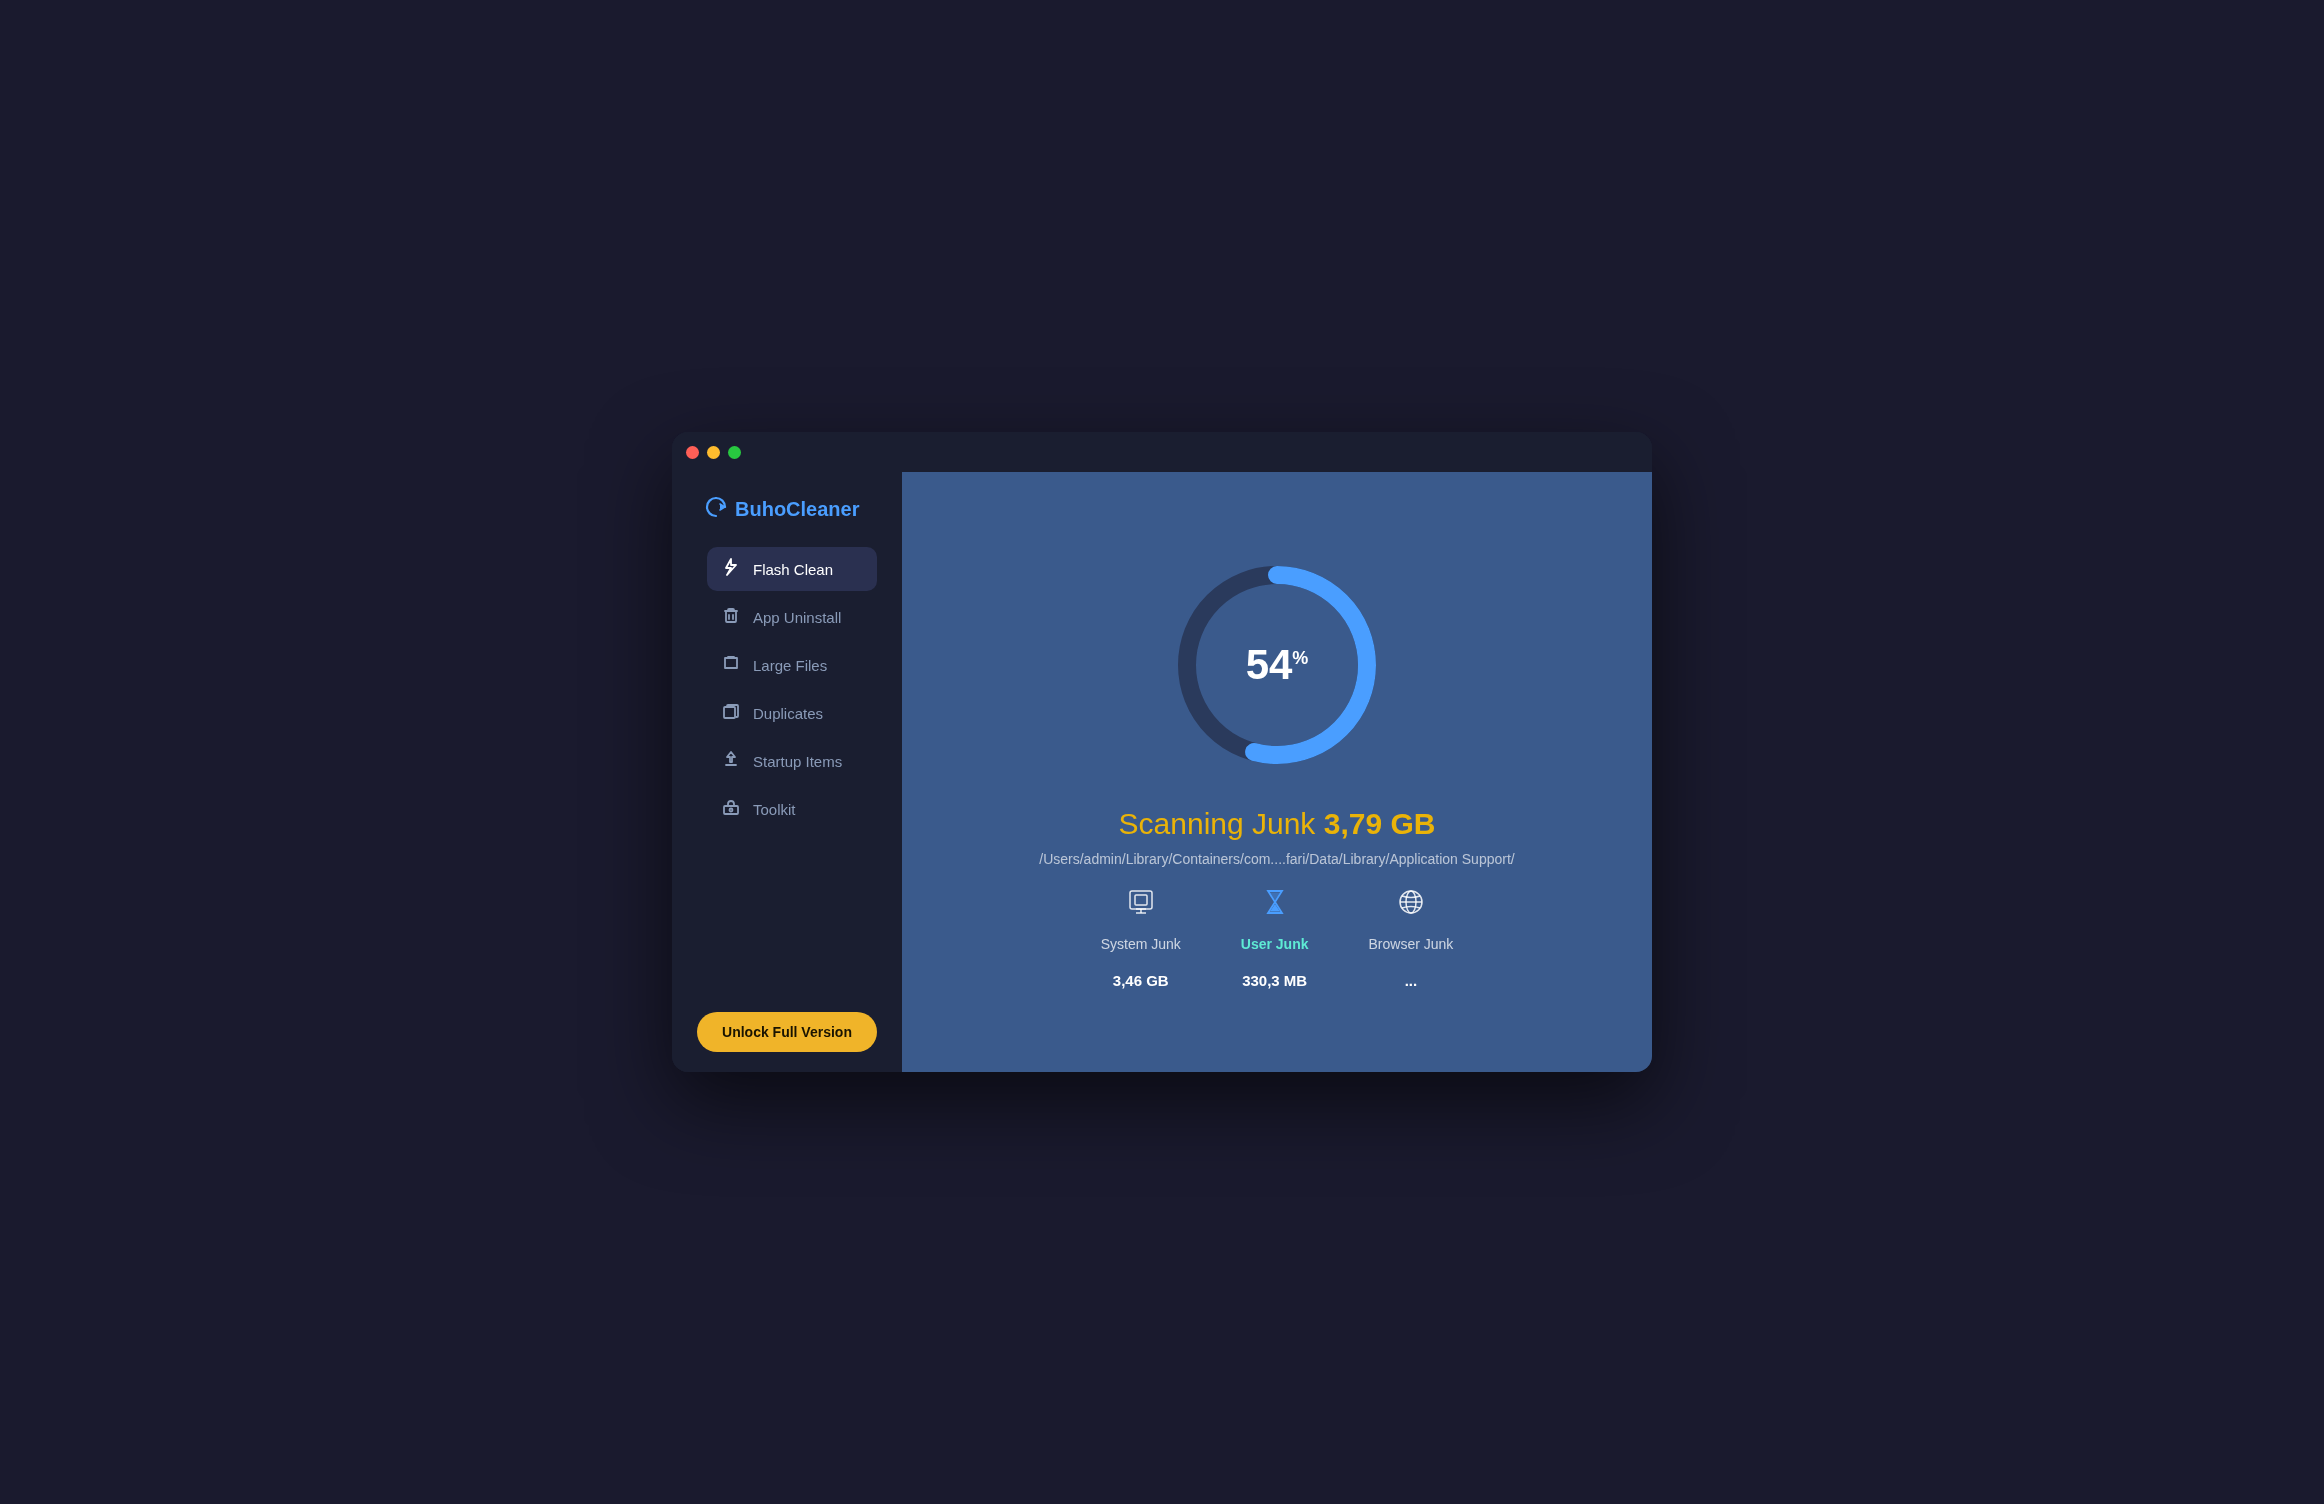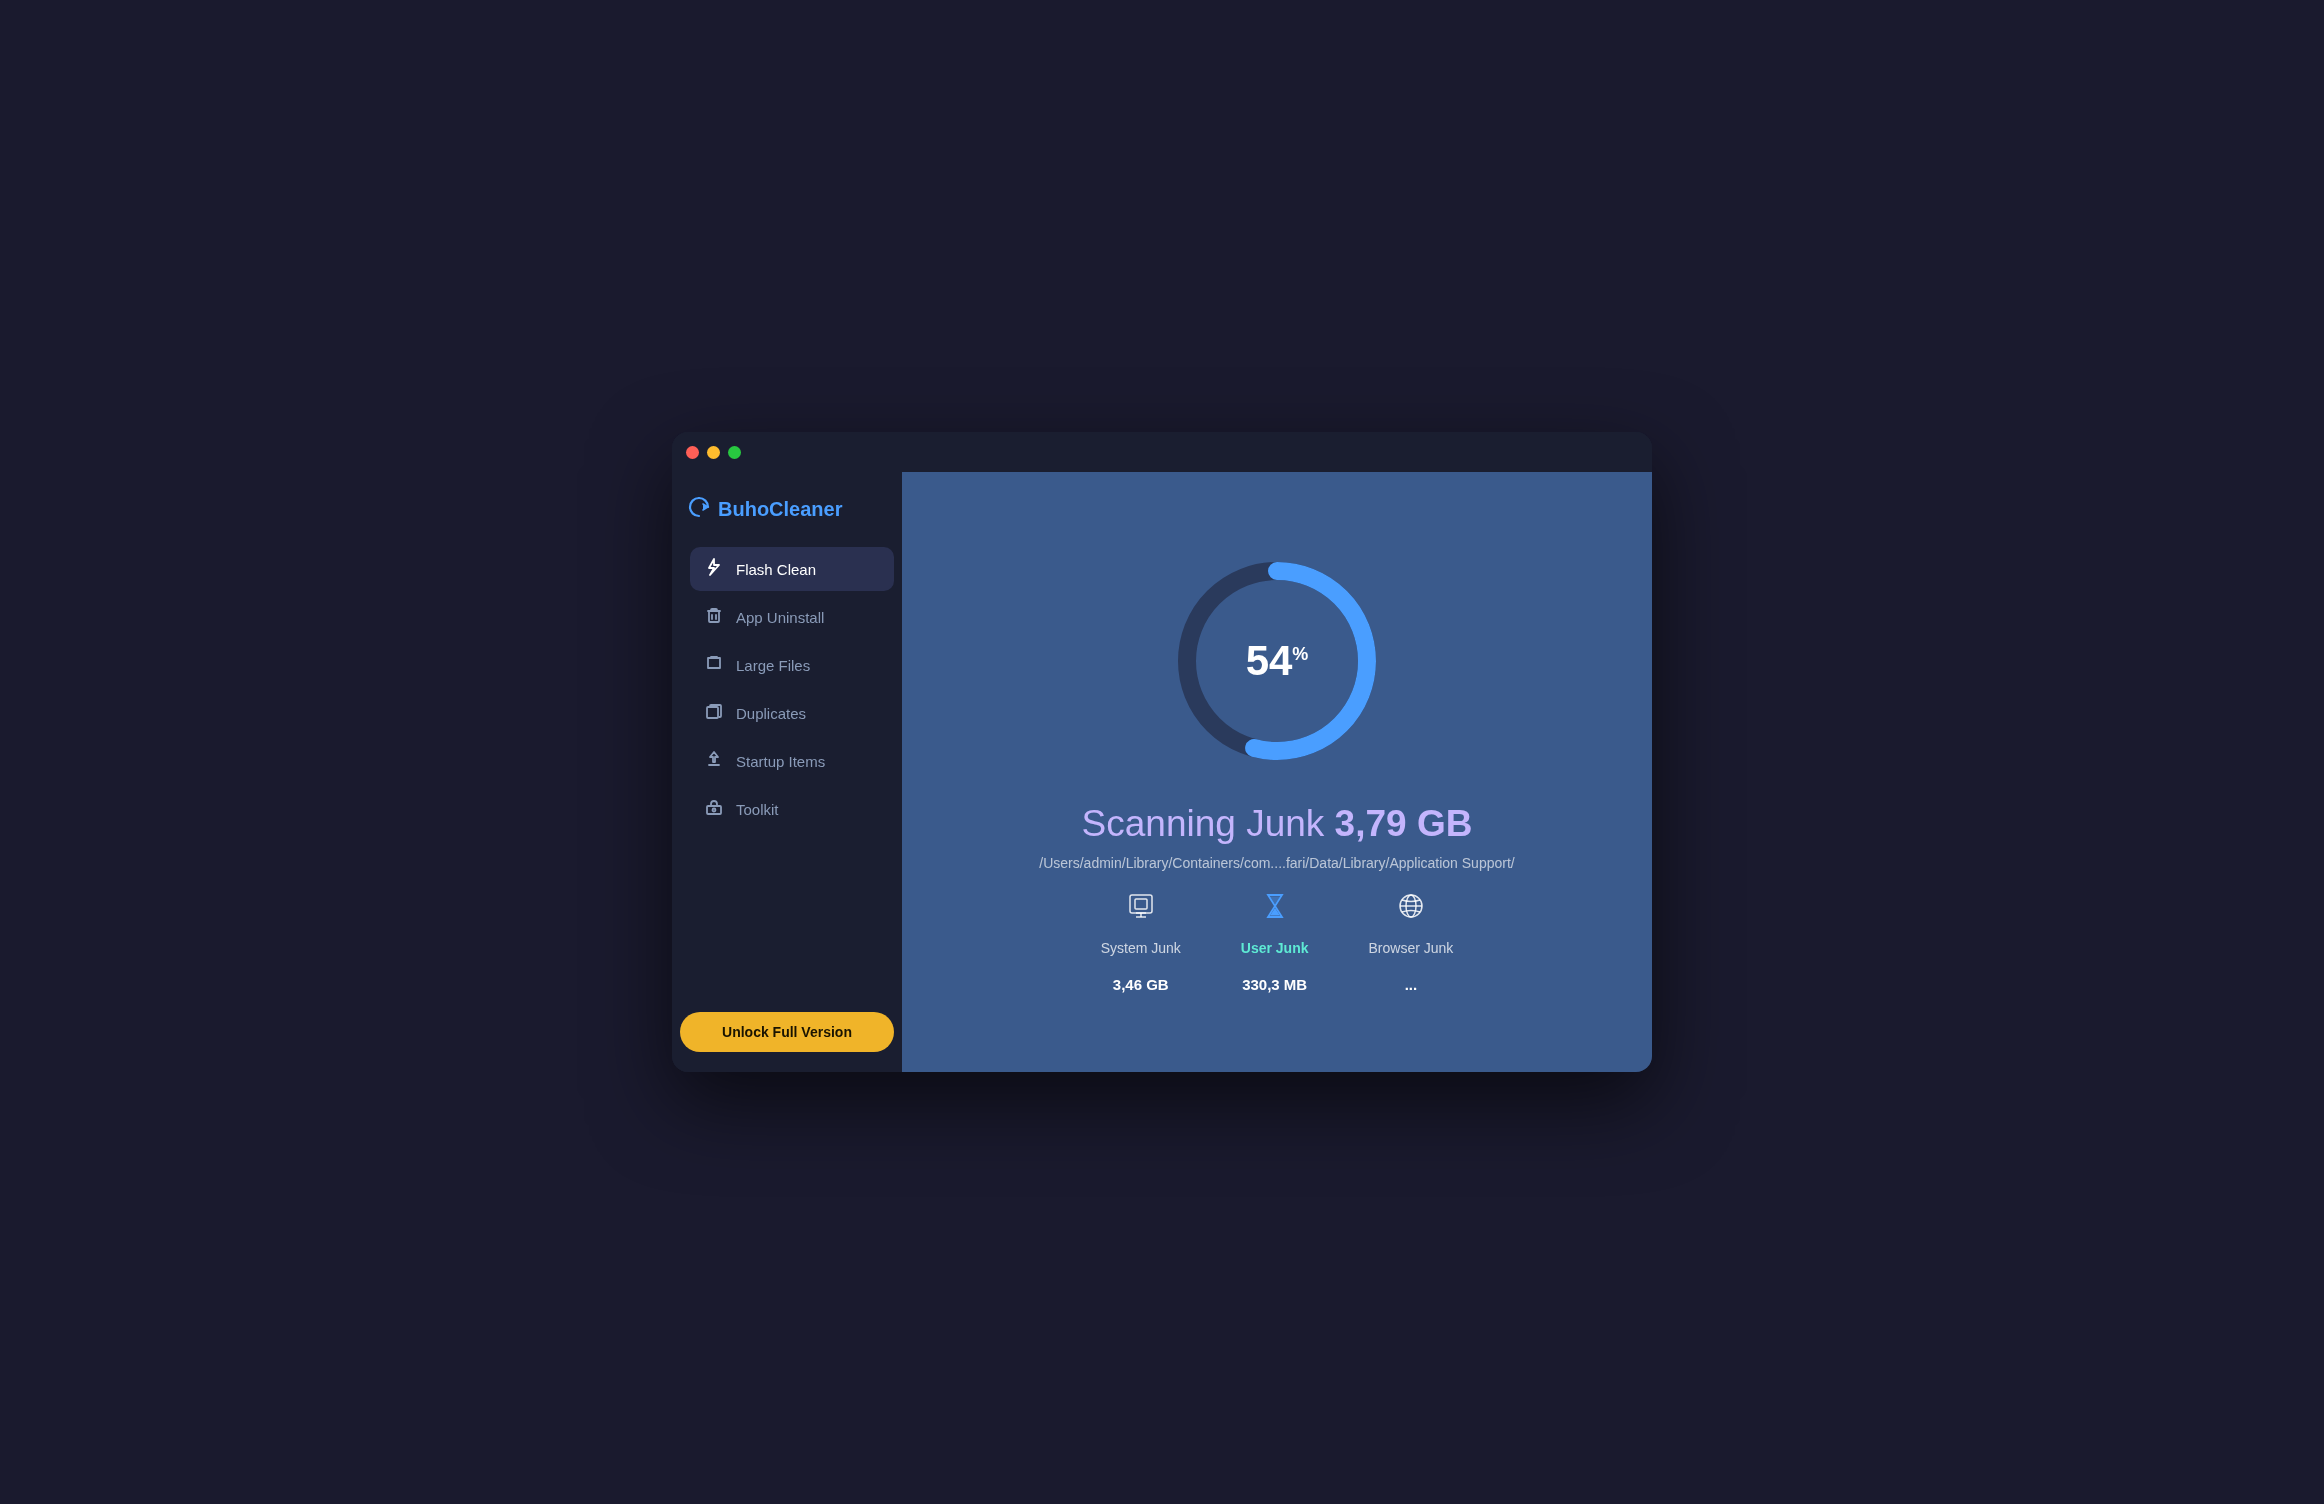--- a/index.html
+++ b/index.html
@@ -49,21 +49,21 @@
       display: flex;
       flex: 1;
       overflow: hidden;
     }
 
     .sidebar {
       width: 230px;
       background: #1a1e30;
       display: flex;
       flex-direction: column;
-      padding: 20px 8px;
+      padding: 20px 25px;
       flex-shrink: 0;
     }
 
     .logo-area {
       display: flex;
       align-items: center;
       gap: 8px;
       padding: 4px 8px 24px 8px;
     }
 
@@ -176,22 +176,22 @@
       line-height: 1;
     }
 
     .progress-percent sup {
       font-size: 18px;
       font-weight: 600;
       vertical-align: super;
     }
 
     .scanning-title {
-      color: #c4b5fd;
-      font-size: 37px;
+      color: #eab308;
+      font-size: 30px;
       font-weight: 500;
       margin-bottom: 10px;
       text-align: center;
     }
 
     .scanning-title strong {
       font-weight: 800;
     }
 
     .scanning-path {

